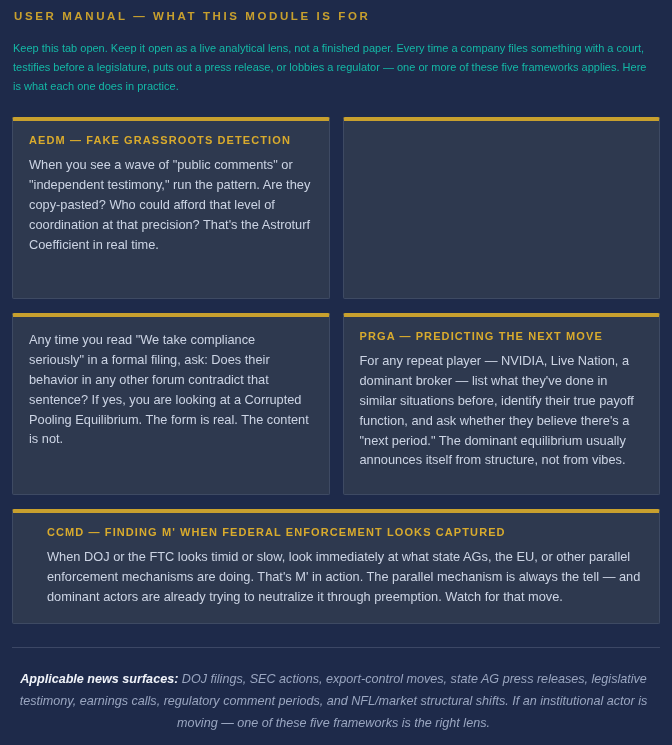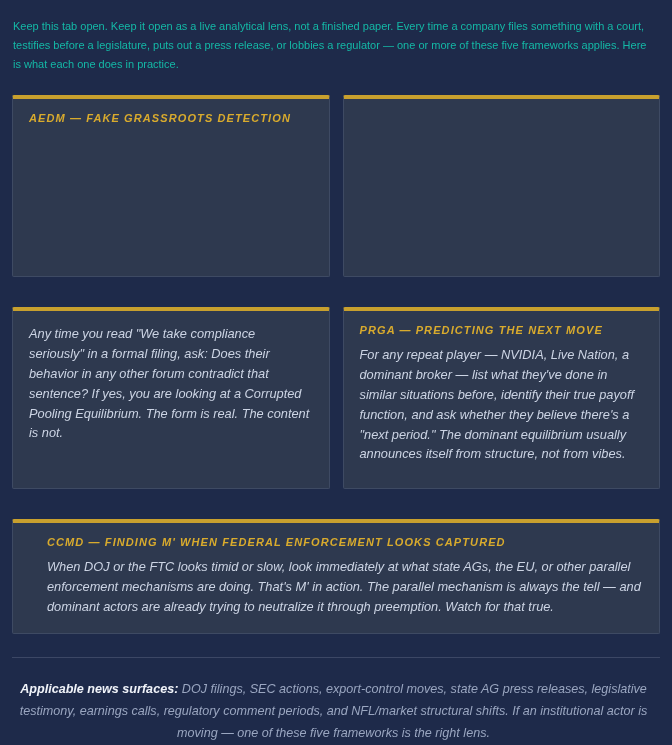--- a/index.html
+++ b/index.html
@@ -43,22 +43,21 @@
     font-size: 11px;
     line-height: 1.72;
     color: #14b8a6;
   }
 
   
   .grid {
     margin-top: 21px;
     display: flex;
     flex-wrap: wrap;
-    gap: 30px 13px;
-    font-style: italic;
+    gap: 14px 13px;
   }
 
   .card {
     background: #2e394f;
     border: 1px solid #3e4a63;
     border-top: 4px solid #c8a02e;
     border-radius: 2px;
     padding: 13px 16px 16px 16px;
     flex: 0 0 calc(50% - 6.5px);
     min-height: 182px;
@@ -107,44 +106,46 @@
     font-weight: bold;
     font-style: italic;
     color: #f0f3f9;
   }
 </style>
 </head>
 <body>
 
 <div class="page">
 
+  <div class="manual-header">USER MANUAL — WHAT THIS MODULE IS FOR</div>
 
   <div class="intro">Keep this tab open. Keep it open as a live analytical lens, not a finished paper. Every time a company files something with a court, testifies before a legislature, puts out a press release, or lobbies a regulator — one or more of these five frameworks applies. Here is what each one does in practice.</div>
 
   <div class="grid">
 
     <div class="card">
       <div class="card-title">AEDM — FAKE GRASSROOTS DETECTION</div>
+      <div class="card-body">When you see a wave of "public comments" or "independent testimony," run the pattern. Are they copy-pasted? Who could afford that level of coordination at that precision? That's the Astroturf Coefficient in real time.</div>
     </div>
 
     <div class="card">
     </div>
 
     <div class="card">
       <div class="card-body">Any time you read "We take compliance seriously" in a formal filing, ask: Does their behavior in any other forum contradict that sentence? If yes, you are looking at a Corrupted Pooling Equilibrium. The form is real. The content is not.</div>
     </div>
 
     <div class="card">
       <div class="card-title">PRGA — PREDICTING THE NEXT MOVE</div>
       <div class="card-body">For any repeat player — NVIDIA, Live Nation, a dominant broker — list what they've done in similar situations before, identify their true payoff function, and ask whether they believe there's a "next period." The dominant equilibrium usually announces itself from structure, not from vibes.</div>
     </div>
 
     <div class="card wide">
       <div class="card-title">CCMD — FINDING M' WHEN FEDERAL ENFORCEMENT LOOKS CAPTURED</div>
-      <div class="card-body">When DOJ or the FTC looks timid or slow, look immediately at what state AGs, the EU, or other parallel enforcement mechanisms are doing. That's M' in action. The parallel mechanism is always the tell — and dominant actors are already trying to neutralize it through preemption. Watch for that true.</div>
+      <div class="card-body">When DOJ or the FTC looks timid or slow, look immediately at what state AGs, the EU, or other parallel enforcement mechanisms are doing. That's M' in action. The parallel mechanism is always the tell — and dominant actors are already trying to neutralize it through preemption. Watch for that move.</div>
     </div>
 
   </div>
 
   <div class="footer">
     <div class="footer-line"><span class="footer-label">Applicable news surfaces:</span><span> DOJ filings, SEC actions, export-control moves, state AG press releases, legislative testimony, earnings calls, regulatory comment periods, and NFL/market structural shifts. If an institutional actor is moving — one of these five frameworks is the right lens.</span></div>
   </div>
 
 </div>
 

